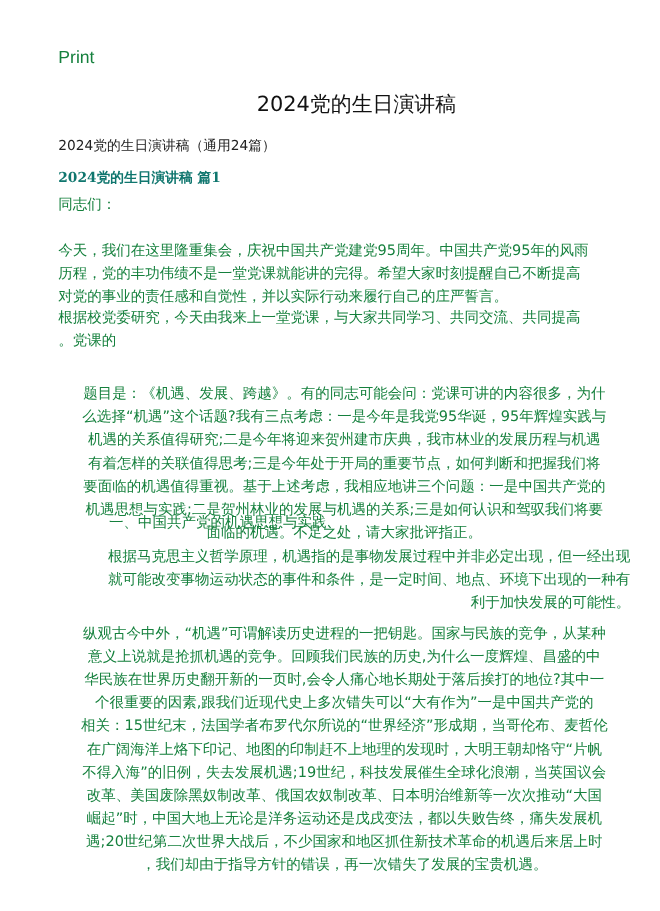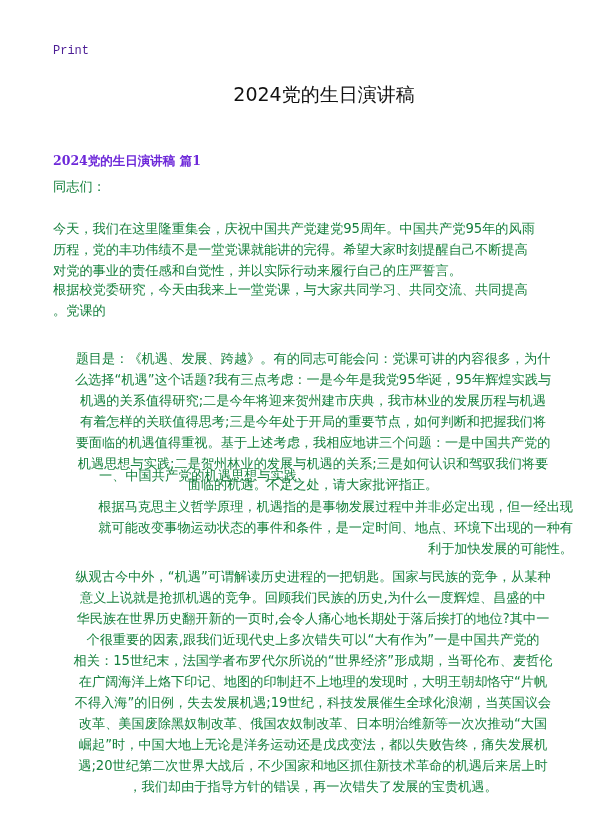--- a/index.html
+++ b/index.html
@@ -1,30 +1,31 @@
 <!DOCTYPE html>
 <html><head>
 <meta charset="utf-8">
 <style>
   html, body { margin: 0; padding: 0; background: #ffffff; }
   body { width: 600px; height: 828px; position: relative; overflow: hidden; color: #111; }
   .page { position: absolute; left: 0; top: 0; width: 600px; height: 828px; }
-  .print { position: absolute; left: 53px; top: 44px; font-family: Liberation Mono, monospace; font-size: 12px; color: #4c1d95; }
+  .print { position: absolute; left: 53px; top: 44px; font-family: Liberation Sans, sans-serif; font-size: 16px; color: #15803d; }
   .title { position: absolute; left: 0; width: 600px; top: 82px; text-align: center; font-family: "DejaVu Sans", sans-serif; font-size: 19px; color: #111; padding-left: 24px; }
   .subtitle { position: absolute; left: 53px; top: 124px; font-family: "DejaVu Sans", sans-serif; font-size: 12.5px; color: #222; }
-  .section-head { position: absolute; left: 53px; top: 153px; font-family: "DejaVu Serif", serif; font-weight: bold; font-size: 12.5px; color: #6d28d9; }
+  .section-head { position: absolute; left: 53px; top: 153px; font-family: "DejaVu Serif", serif; font-weight: bold; font-size: 12.5px; color: #0f766e; }
   .para { position: absolute; left: 53px; width: 520px; font-family: "DejaVu Sans", sans-serif; font-size: 13.2px; line-height: 21px; color: #15803d; white-space: nowrap; }
   .para .ln { display: block; }
 </style>
 </head>
 <body>
 
 <div class="page">
   <div class="print">Print</div>
   <div class="title">2024党的生日演讲稿</div>
+  <div class="subtitle">2024党的生日演讲稿（通用24篇）</div>
   <div class="section-head">2024党的生日演讲稿 篇1</div>
 
   <div class="para" style="top:176px;">
     <span class="ln">同志们：</span>
   </div>
 
   <div class="para" style="top:207px;margin-top:11px;">
     <span class="ln">今天，我们在这里隆重集会，庆祝中国共产党建党95周年。中国共产党95年的风雨</span>
     <span class="ln">历程，党的丰功伟绩不是一堂党课就能讲的完得。希望大家时刻提醒自己不断提高</span>
     <span class="ln">对党的事业的责任感和自觉性，并以实际行动来履行自己的庄严誓言。</span>

